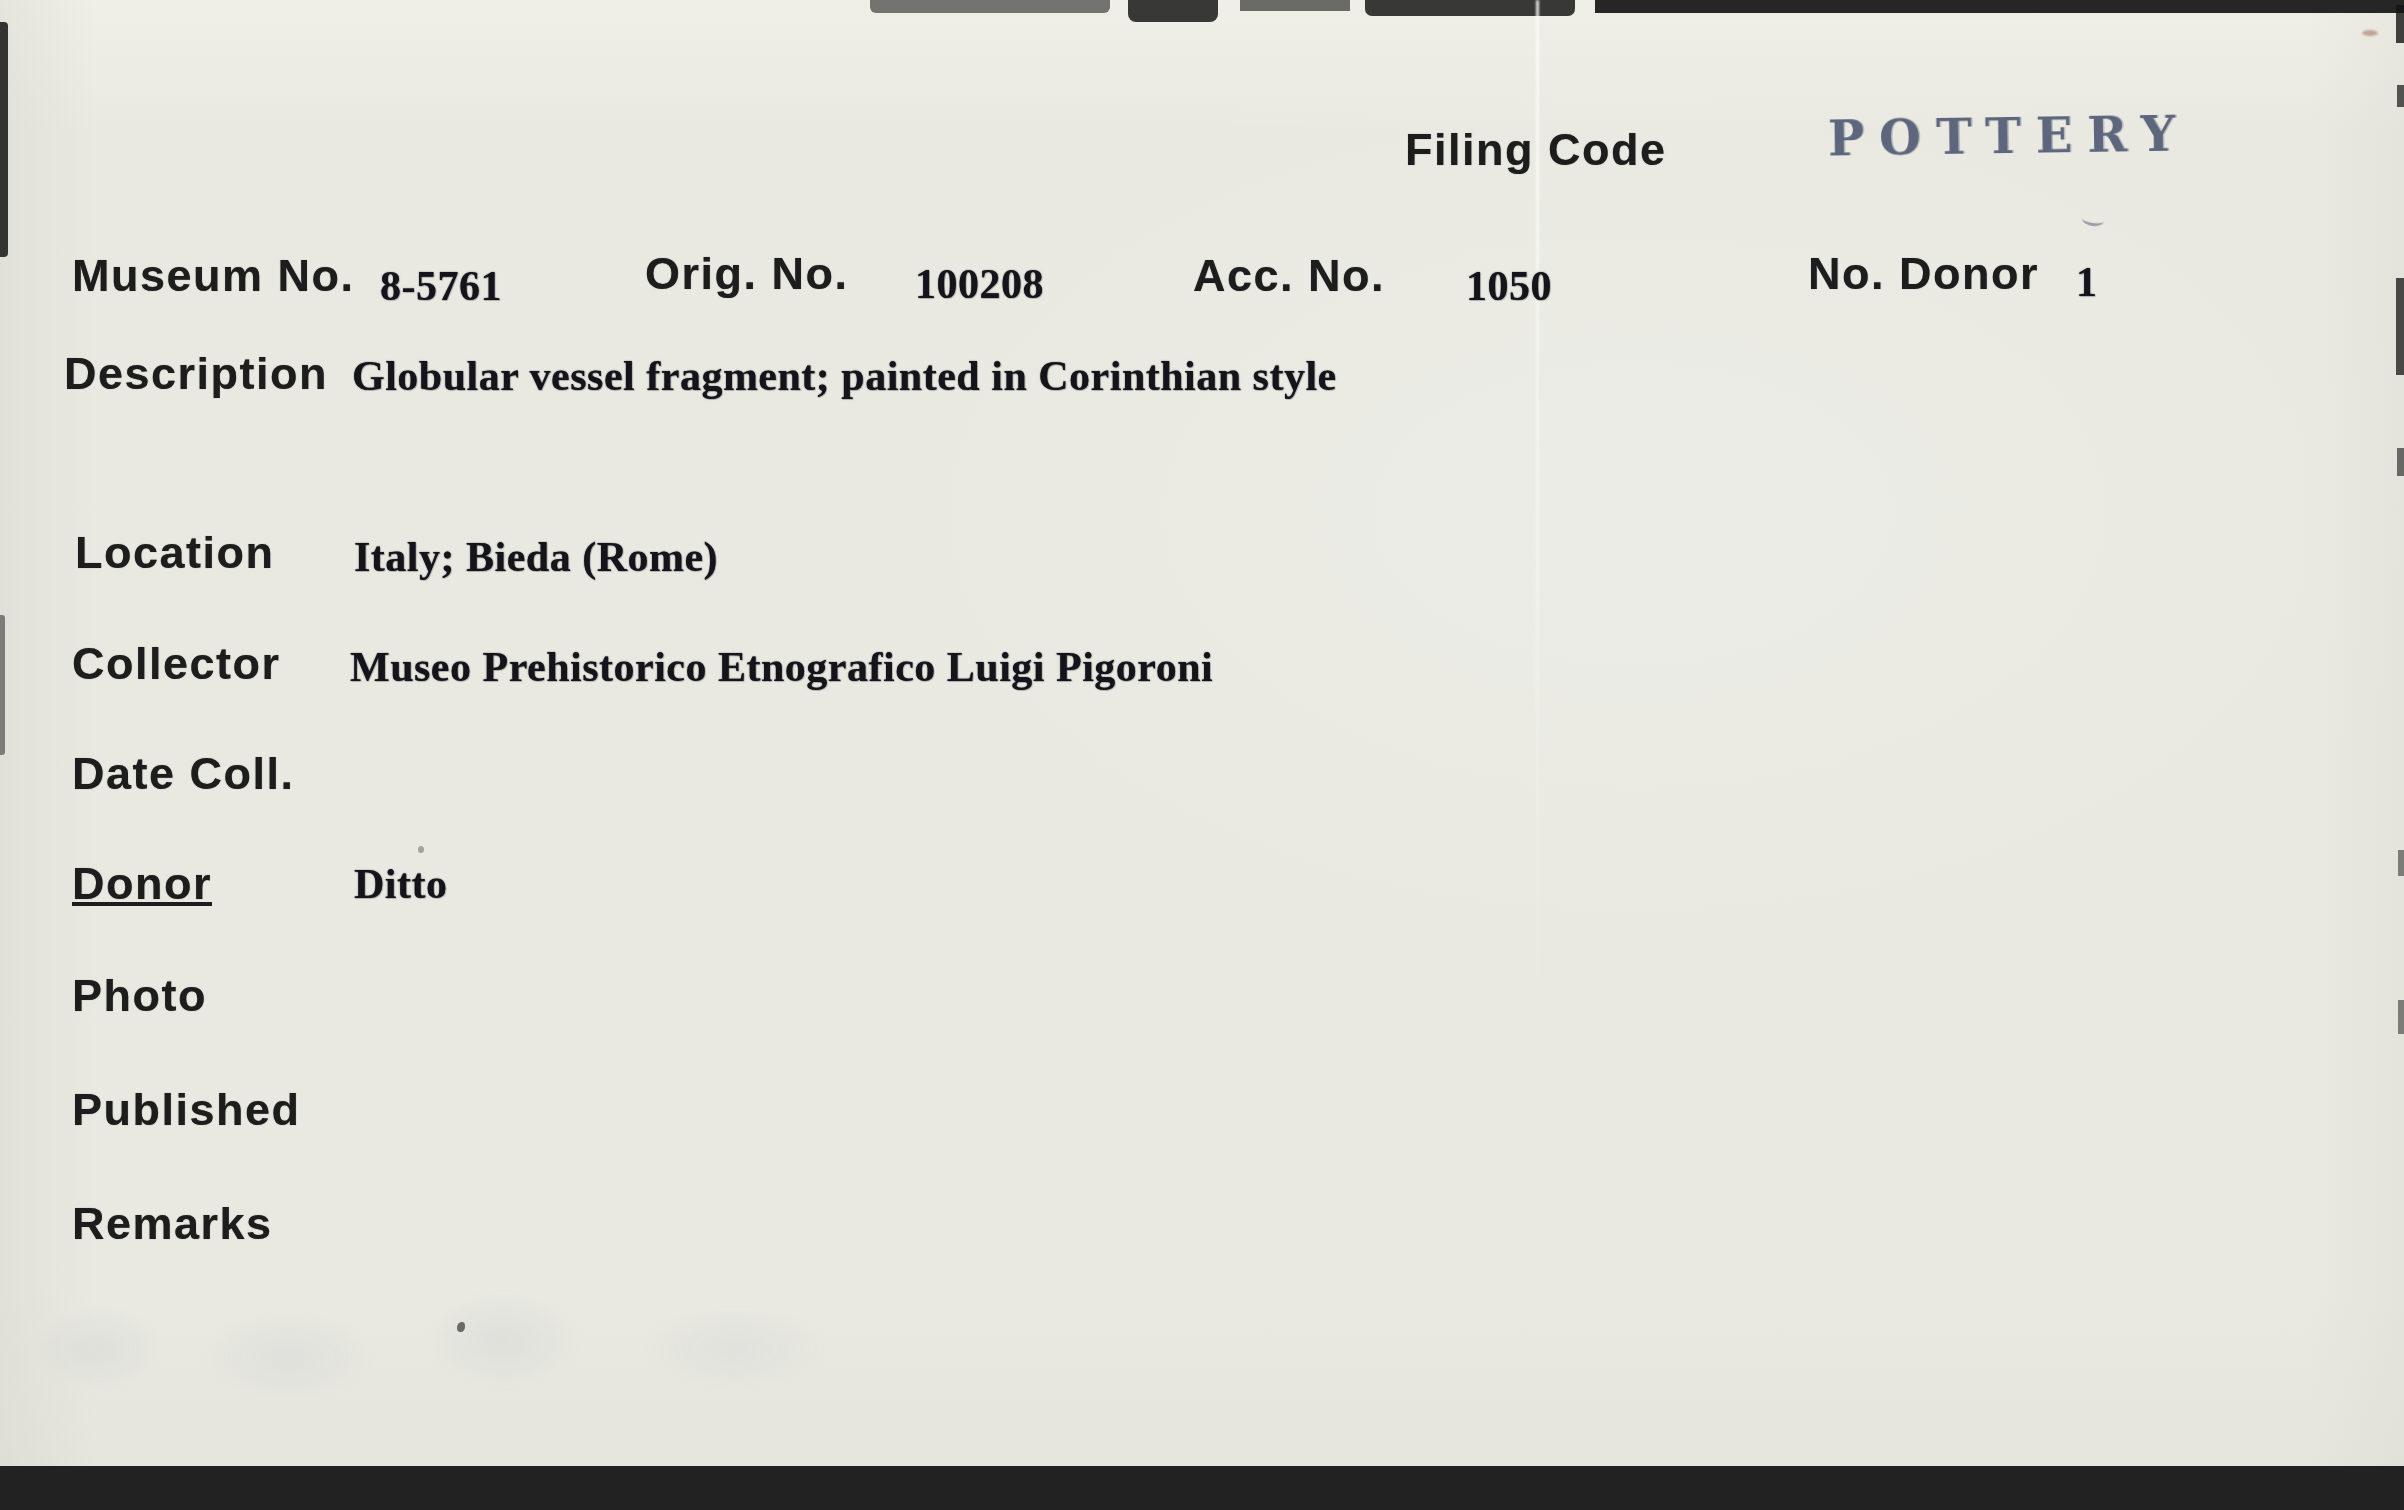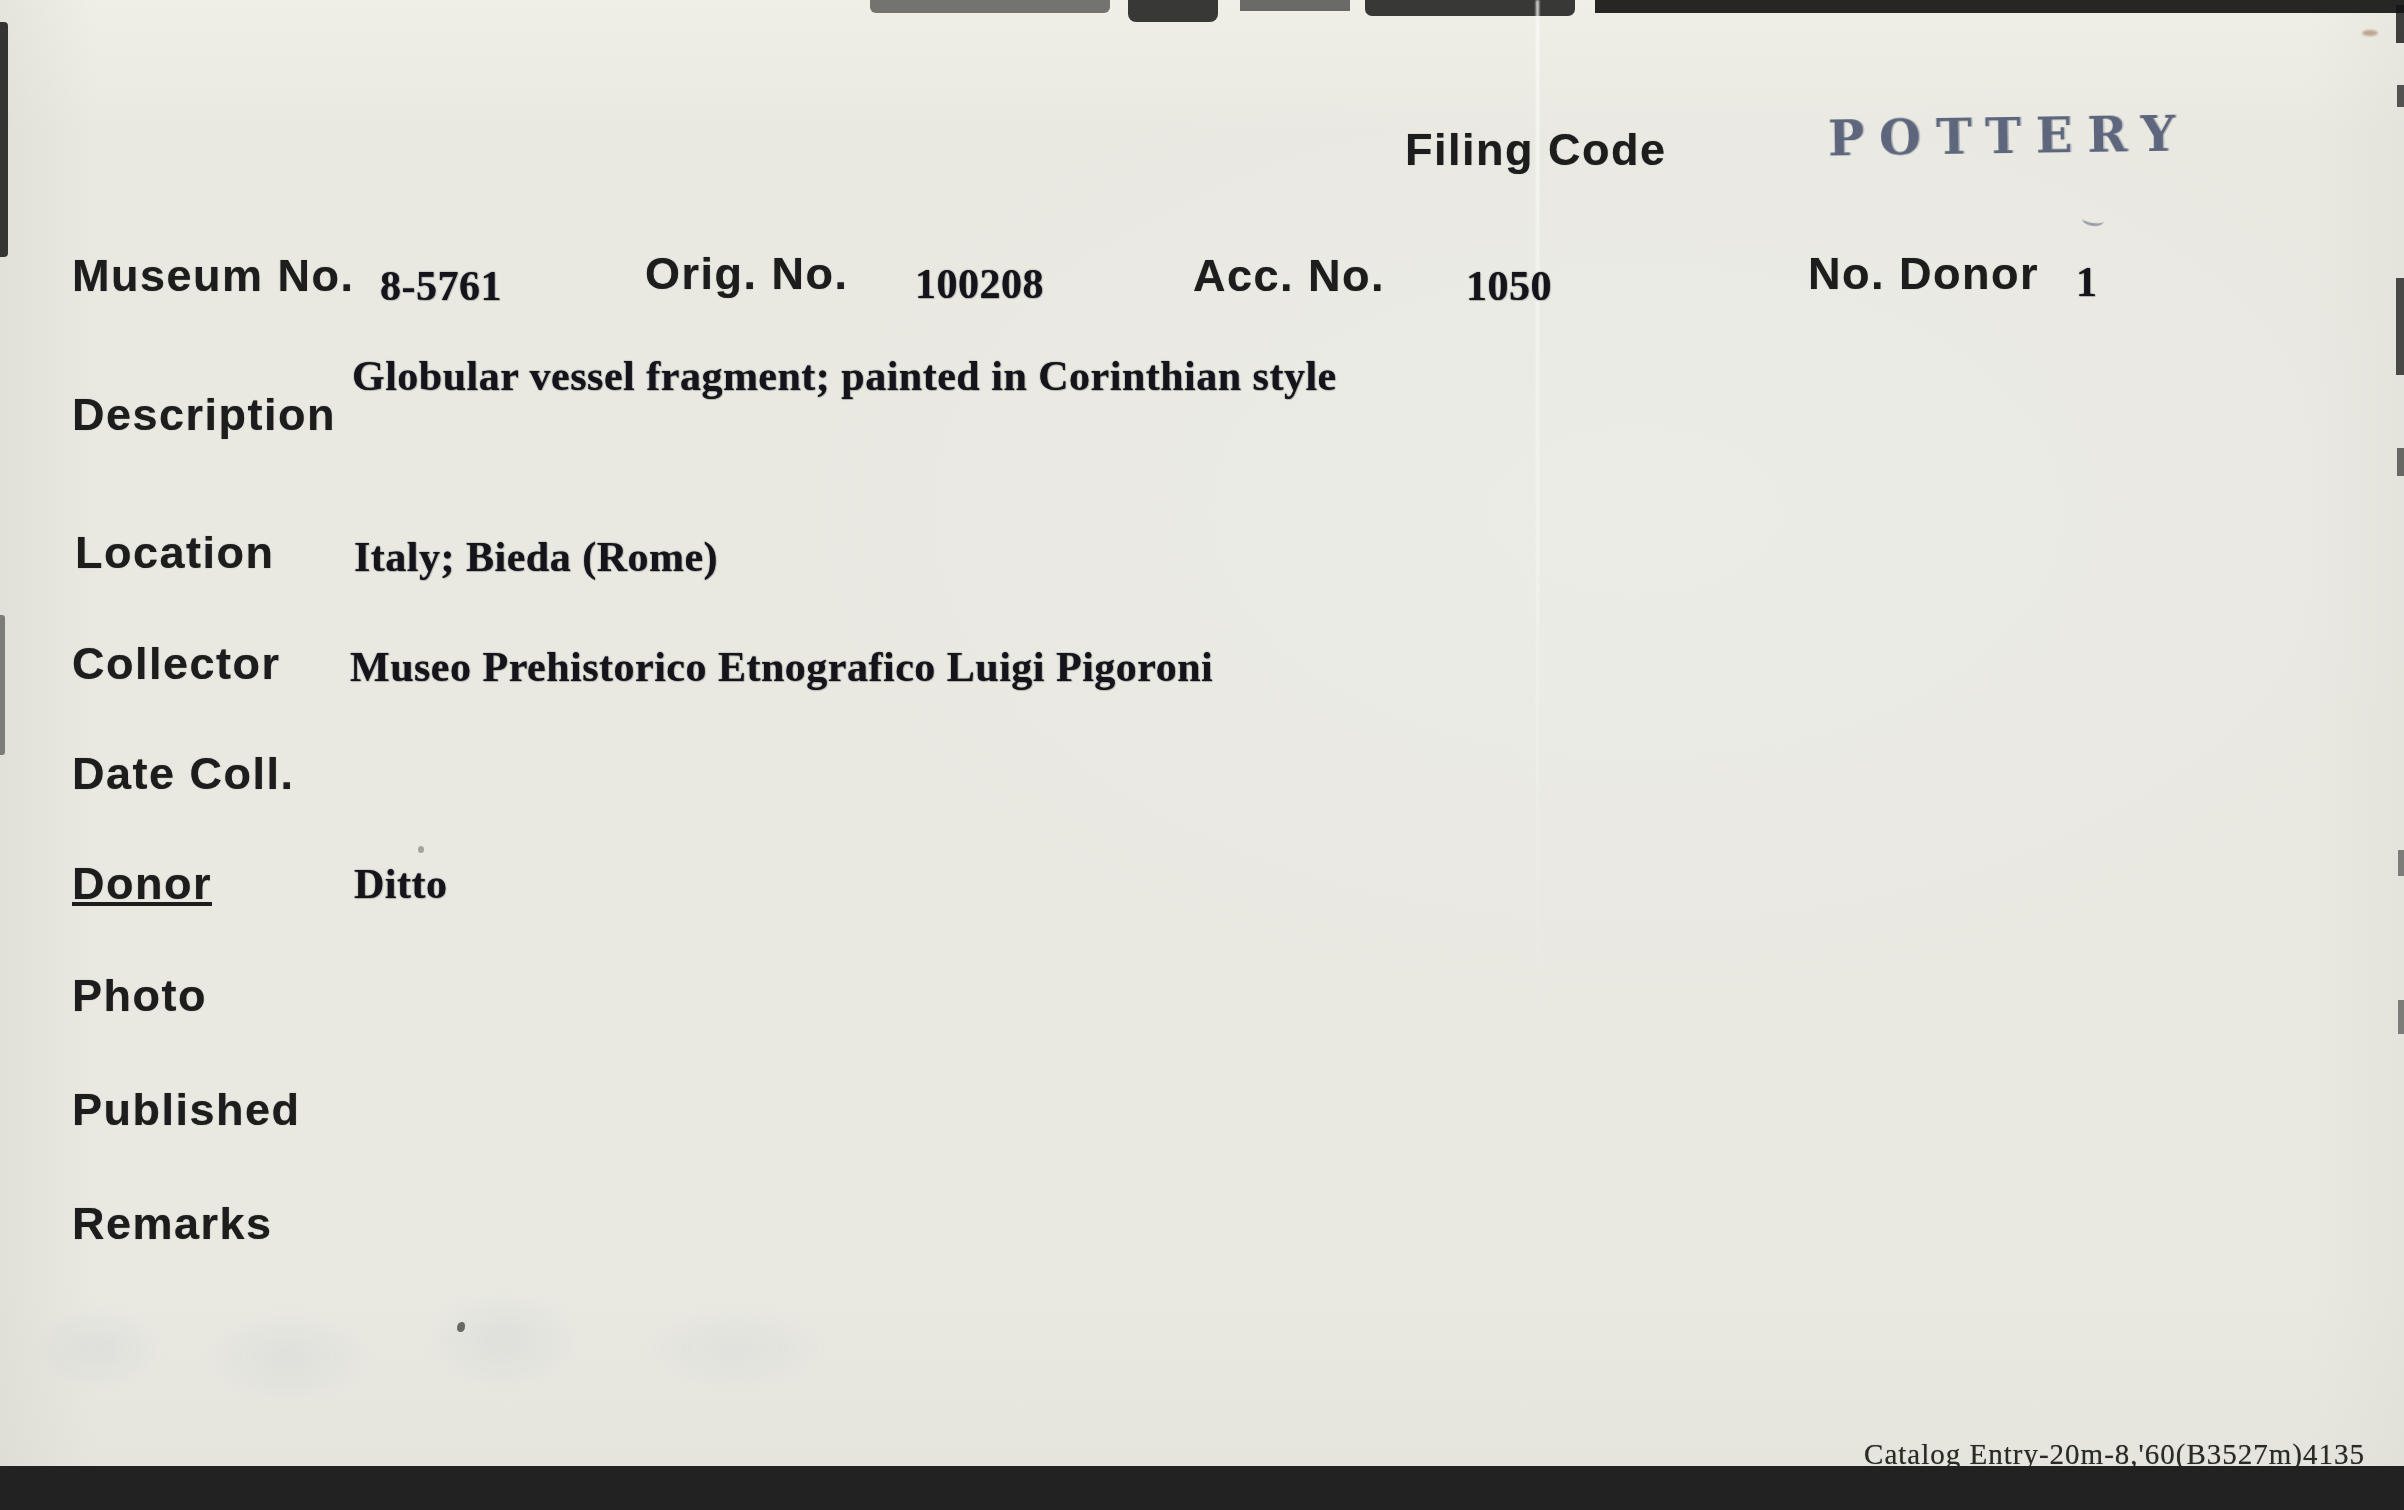--- a/index.html
+++ b/index.html
@@ -119,21 +119,21 @@
 
   <span class="lbl" style="left:645px;top:248px;">Orig. No.</span>
   <span class="typed" style="left:915px;top:260px;">100208</span>
 
   <span class="lbl" style="left:1193px;top:250px;">Acc. No.</span>
   <span class="typed" style="left:1466px;top:262px;">1050</span>
 
   <span class="lbl" style="left:1808px;top:248px;">No. Donor</span>
   <span class="typed" style="left:2076px;top:258px;">1</span>
 
-  <span class="lbl" style="left:72px;top:348px;margin-top:41px;">Description</span>
+  <span class="lbl" style="left:64px;top:348px;">Description</span>
   <span class="typed" style="left:352px;top:352px;">Globular vessel fragment; painted in Corinthian style</span>
 
   <span class="lbl" style="left:75px;top:527px;">Location</span>
   <span class="typed" style="left:354px;top:533px;">Italy; Bieda (Rome)</span>
 
   <span class="lbl" style="left:72px;top:638px;">Collector</span>
   <span class="typed" style="left:350px;top:643px;">Museo Prehistorico Etnografico Luigi Pigoroni</span>
 
   <span class="lbl" style="left:72px;top:748px;">Date Coll.</span>
   <span class="typed" style="left:354px;top:754px;"></span>
@@ -143,15 +143,14 @@
 
   <span class="lbl" style="left:72px;top:970px;">Photo</span>
   <span class="typed" style="left:354px;top:976px;"></span>
 
   <span class="lbl" style="left:72px;top:1084px;">Published</span>
   <span class="typed" style="left:354px;top:1090px;"></span>
 
   <span class="lbl" style="left:72px;top:1198px;">Remarks</span>
   <span class="typed" style="left:354px;top:1204px;"></span>
 
-  <span class="footer-note">Catalog Entry-20m-8,'60(B3527m)4135</span>
 
 </div>
 
 </body></html>

